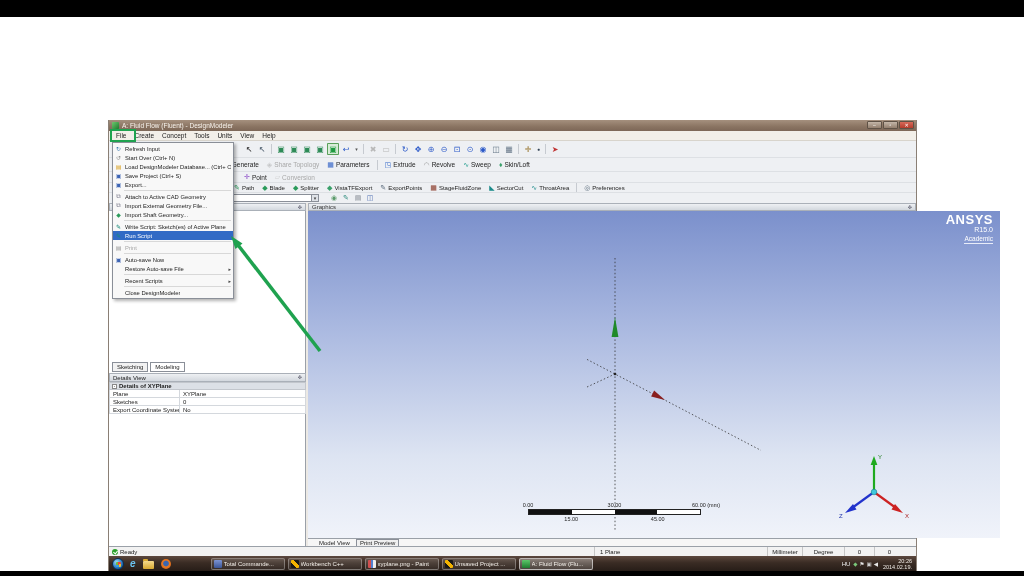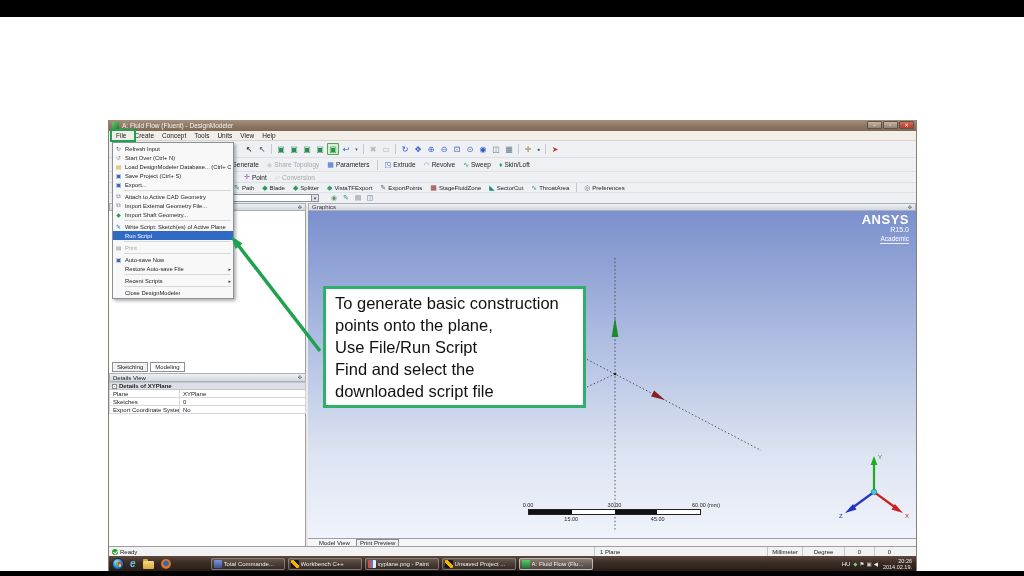--- a/index.html
+++ b/index.html
@@ -56,21 +56,21 @@
 .ltab.active{background:#fff}
 .dv-head{position:absolute;left:0;top:253px;width:197px;height:9px;background:linear-gradient(#eef0f3,#d3d8de);border:1px solid #aab0b8;display:flex;align-items:center;padding:0 3px;font-size:6px}
 .dv-head .pin{margin-left:auto}
 .dv-group{position:absolute;left:0;top:262px;width:197px;height:8px;background:#dce0e6;border:1px solid #c2c6cc;display:flex;align-items:center;font-size:6px;font-weight:bold;gap:2px;padding:0 2px;color:#222}
 .dv-exp{width:5px;height:5px;border:1px solid #888;background:#fff;font-size:4px;font-weight:400;display:flex;align-items:center;justify-content:center;color:#333;line-height:4px}
 .dv-table{position:absolute;left:0;top:270px;width:197px}
 .dv-row{display:flex;height:8px;border-bottom:1px solid #d4d8dd;border-left:1px solid #d4d8dd;border-right:1px solid #d4d8dd;background:#fff;font-size:6px;align-items:center}
 .dv-label{width:70px;border-right:1px solid #d4d8dd;padding-left:3px;height:100%;display:flex;align-items:center;overflow:hidden;white-space:nowrap}
 .dv-value{flex:1;padding-left:3px;overflow:hidden;white-space:nowrap}
 
-.gfx{position:absolute;left:199px;top:91px;width:608px;height:327px;background:linear-gradient(180deg,#7b90cc 0%,#a9b8e0 35%,#dde4f2 75%,#f0f3fa 100%);overflow:hidden}
+.gfx{position:absolute;left:199px;top:91px;width:692px;height:327px;background:linear-gradient(180deg,#7b90cc 0%,#a9b8e0 35%,#dde4f2 75%,#f0f3fa 100%);overflow:hidden}
 .gfx-svg{position:absolute;left:0;top:0}
 .gfx-svg text{font-family:"Liberation Sans",sans-serif}
 .logo{position:absolute;right:7px;top:3px;text-align:right;color:#fff}
 .logo-brand{font-size:13px;font-weight:bold;letter-spacing:.5px;line-height:12px}
 .logo-ver{font-size:7px;line-height:8px}
 .logo-ed{font-size:6.5px;line-height:9px;display:inline-block;border-bottom:1px solid #e8ecf8}
 .ruler{position:absolute;left:220px;top:291px;width:173px}
 .rlabels{position:relative;height:6px;font-size:5.5px;color:#222}
 .rlabels span{position:absolute;transform:translateX(-50%);white-space:nowrap}
 .rtop span:nth-of-type(1){left:0}
@@ -642,28 +642,20 @@
           </span>
         <span class="clock">
           <span>20:26</span>
           <span>2014.02.19.</span>
         </span>
       </span>
     </div>
 
   </div>
 
-  <div class="callout">
-
-  <div class="callout-line">To generate basic construction</div>
-      <div class="callout-line">points onto the plane,</div>
-      <div class="callout-line">Use File/Run Script</div>
-      <div class="callout-line">Find and select the</div>
-      <div class="callout-line">downloaded script file</div>
-    </div>
 
   <svg class="arrow-svg" width="1024" height="576" viewBox="0 0 1024 576">
     <line x1="320" y1="351" x2="238" y2="245" stroke="#1fa24f" stroke-width="3.5"></line>
     <polygon points="231,236 242.5,243.5 235.4,249" fill="#1fa24f"></polygon>
   </svg>
 
   <div class="bar bar-bottom"></div>
 </div>
 
 </body></html>

